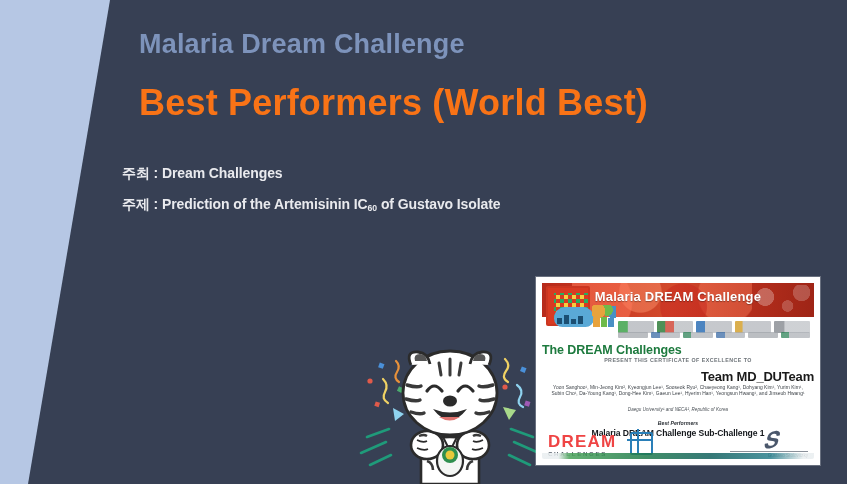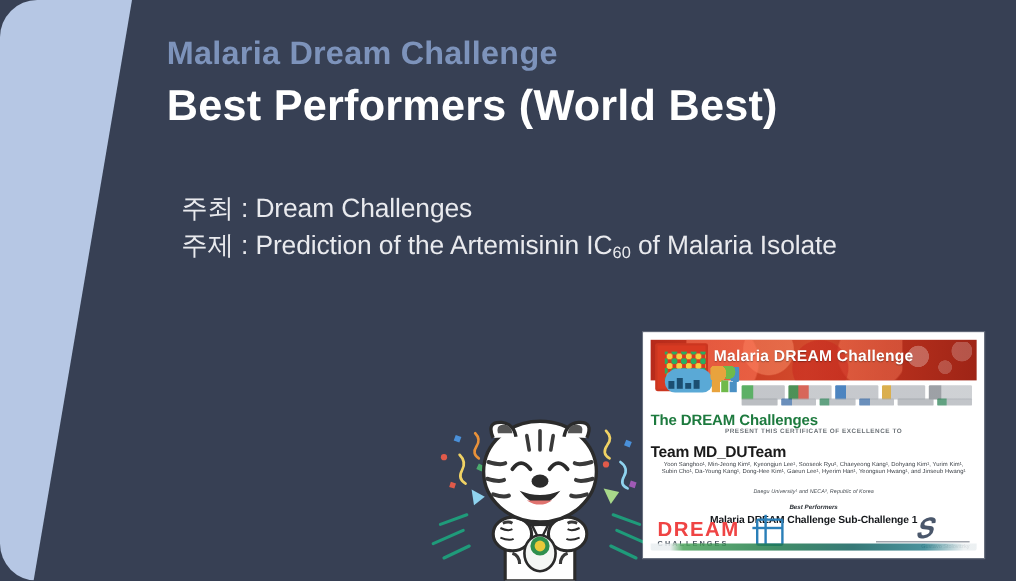--- a/index.html
+++ b/index.html
@@ -2,45 +2,45 @@
 <html><head>
 <meta charset="utf-8">
 <style>
   html,body{margin:0;padding:0;}
   body{
     width:847px;height:484px;overflow:hidden;
     background:#374054;
     font-family:"Liberation Sans", sans-serif;
     position:relative;
   }
-  #slide{position:absolute;inset:0;overflow:hidden;border-radius:31px;}
+  #slide{position:absolute;inset:0;overflow:hidden;}
 
   
   .accent-bar{
     position:absolute;left:0;top:0;width:130px;height:484px;
     background:#b6c7e4;
     clip-path:polygon(0 0, 110px 0, 28px 484px, 0 484px);
   }
 
   
   .heading-block{position:absolute;left:139px;top:28px;}
   .kicker{
     color:#7d93bb;font-size:27px;font-weight:bold;letter-spacing:.2px;
     line-height:1.25;white-space:nowrap;
   }
   .headline{
-    color:#ffffff;font-size:36px;font-weight:bold;letter-spacing:.2px;
-    line-height:1.25;margin-top:3px;white-space:nowrap;
+    color:#f97316;font-size:36px;font-weight:bold;letter-spacing:.2px;
+    line-height:1.25;margin-top:18px;white-space:nowrap;
   }
 
   
   .body-block{position:absolute;left:122px;top:158px;}
   .b-line{
-    color:#e9eaee;font-size:22px;font-weight:normal;
-    line-height:31px;white-space:nowrap;letter-spacing:-.1px;margin-left:29px;
+    color:#e9eaee;font-size:14px;font-weight:bold;
+    line-height:31px;white-space:nowrap;letter-spacing:-.1px;
   }
   .b-indent{padding-left:64px;}
   .b-indent2{padding-left:60px;}
   .sub{font-size:.62em;vertical-align:-.22em;letter-spacing:0;}
   .award-block{position:absolute;left:122px;top:265px;}
 
   
   .certificate{
     position:absolute;left:536px;top:277px;width:284px;height:188px;
     background:#ffffff;box-sizing:border-box;
@@ -138,21 +138,21 @@
 
   .cert-org{
     position:absolute;left:0;right:0;top:60px;
     color:#1d7a3e;font-size:12.5px;font-weight:bold;letter-spacing:-.1px;
   }
   .cert-present{
     position:absolute;left:0;right:0;top:74px;text-align:center;
     color:#6d7378;font-size:5.3px;font-weight:bold;letter-spacing:.45px;
   }
   .cert-team{
-    position:absolute;left:0;right:0;top:86px;text-align:left;
+    position:absolute;left:0;right:0;top:86px;text-align:right;
     color:#1a1a1a;font-size:13px;font-weight:bold;letter-spacing:-.2px;
   }
   .cert-names{
     position:absolute;left:6px;right:6px;top:102px;text-align:center;
     color:#3a3f45;font-size:4.9px;line-height:6.4px;letter-spacing:.05px;
   }
   .cert-affil{
     position:absolute;left:6px;right:6px;top:124px;text-align:center;
     color:#4a5056;font-size:4.5px;font-style:italic;letter-spacing:.05px;
   }
@@ -216,21 +216,21 @@
   <div class="accent-bar"></div>
 
   <div class="heading-block">
     <div class="kicker">Malaria Dream Challenge</div>
     <div class="headline">Best Performers (World Best)</div>
   </div>
 
   <div class="body-block">
     <div class="b-line">주최 : Dream Challenges</div>
     <div class="b-line">
-      <span>주제 : Prediction of the Artemisinin IC</span><span class="sub">60</span><span> of Malaria Isolate</span>
+      <span>주제 : Prediction of the Artemisinin IC</span><span class="sub">60</span><span> of Gustavo Isolate</span>
     </div>
   </div>
 
 
   <div class="tiger">
     <svg viewBox="0 0 190 139" width="190" height="139">
 
       <g stroke-linecap="round" fill="none">
         <rect x="24" y="18" width="5" height="5" fill="#4a90d9" transform="rotate(20 26 20)"></rect>
         <path d="M41,16 q5,5 1,11 q-4,6 2,10" stroke="#e8913a" stroke-width="2.2"></path>

